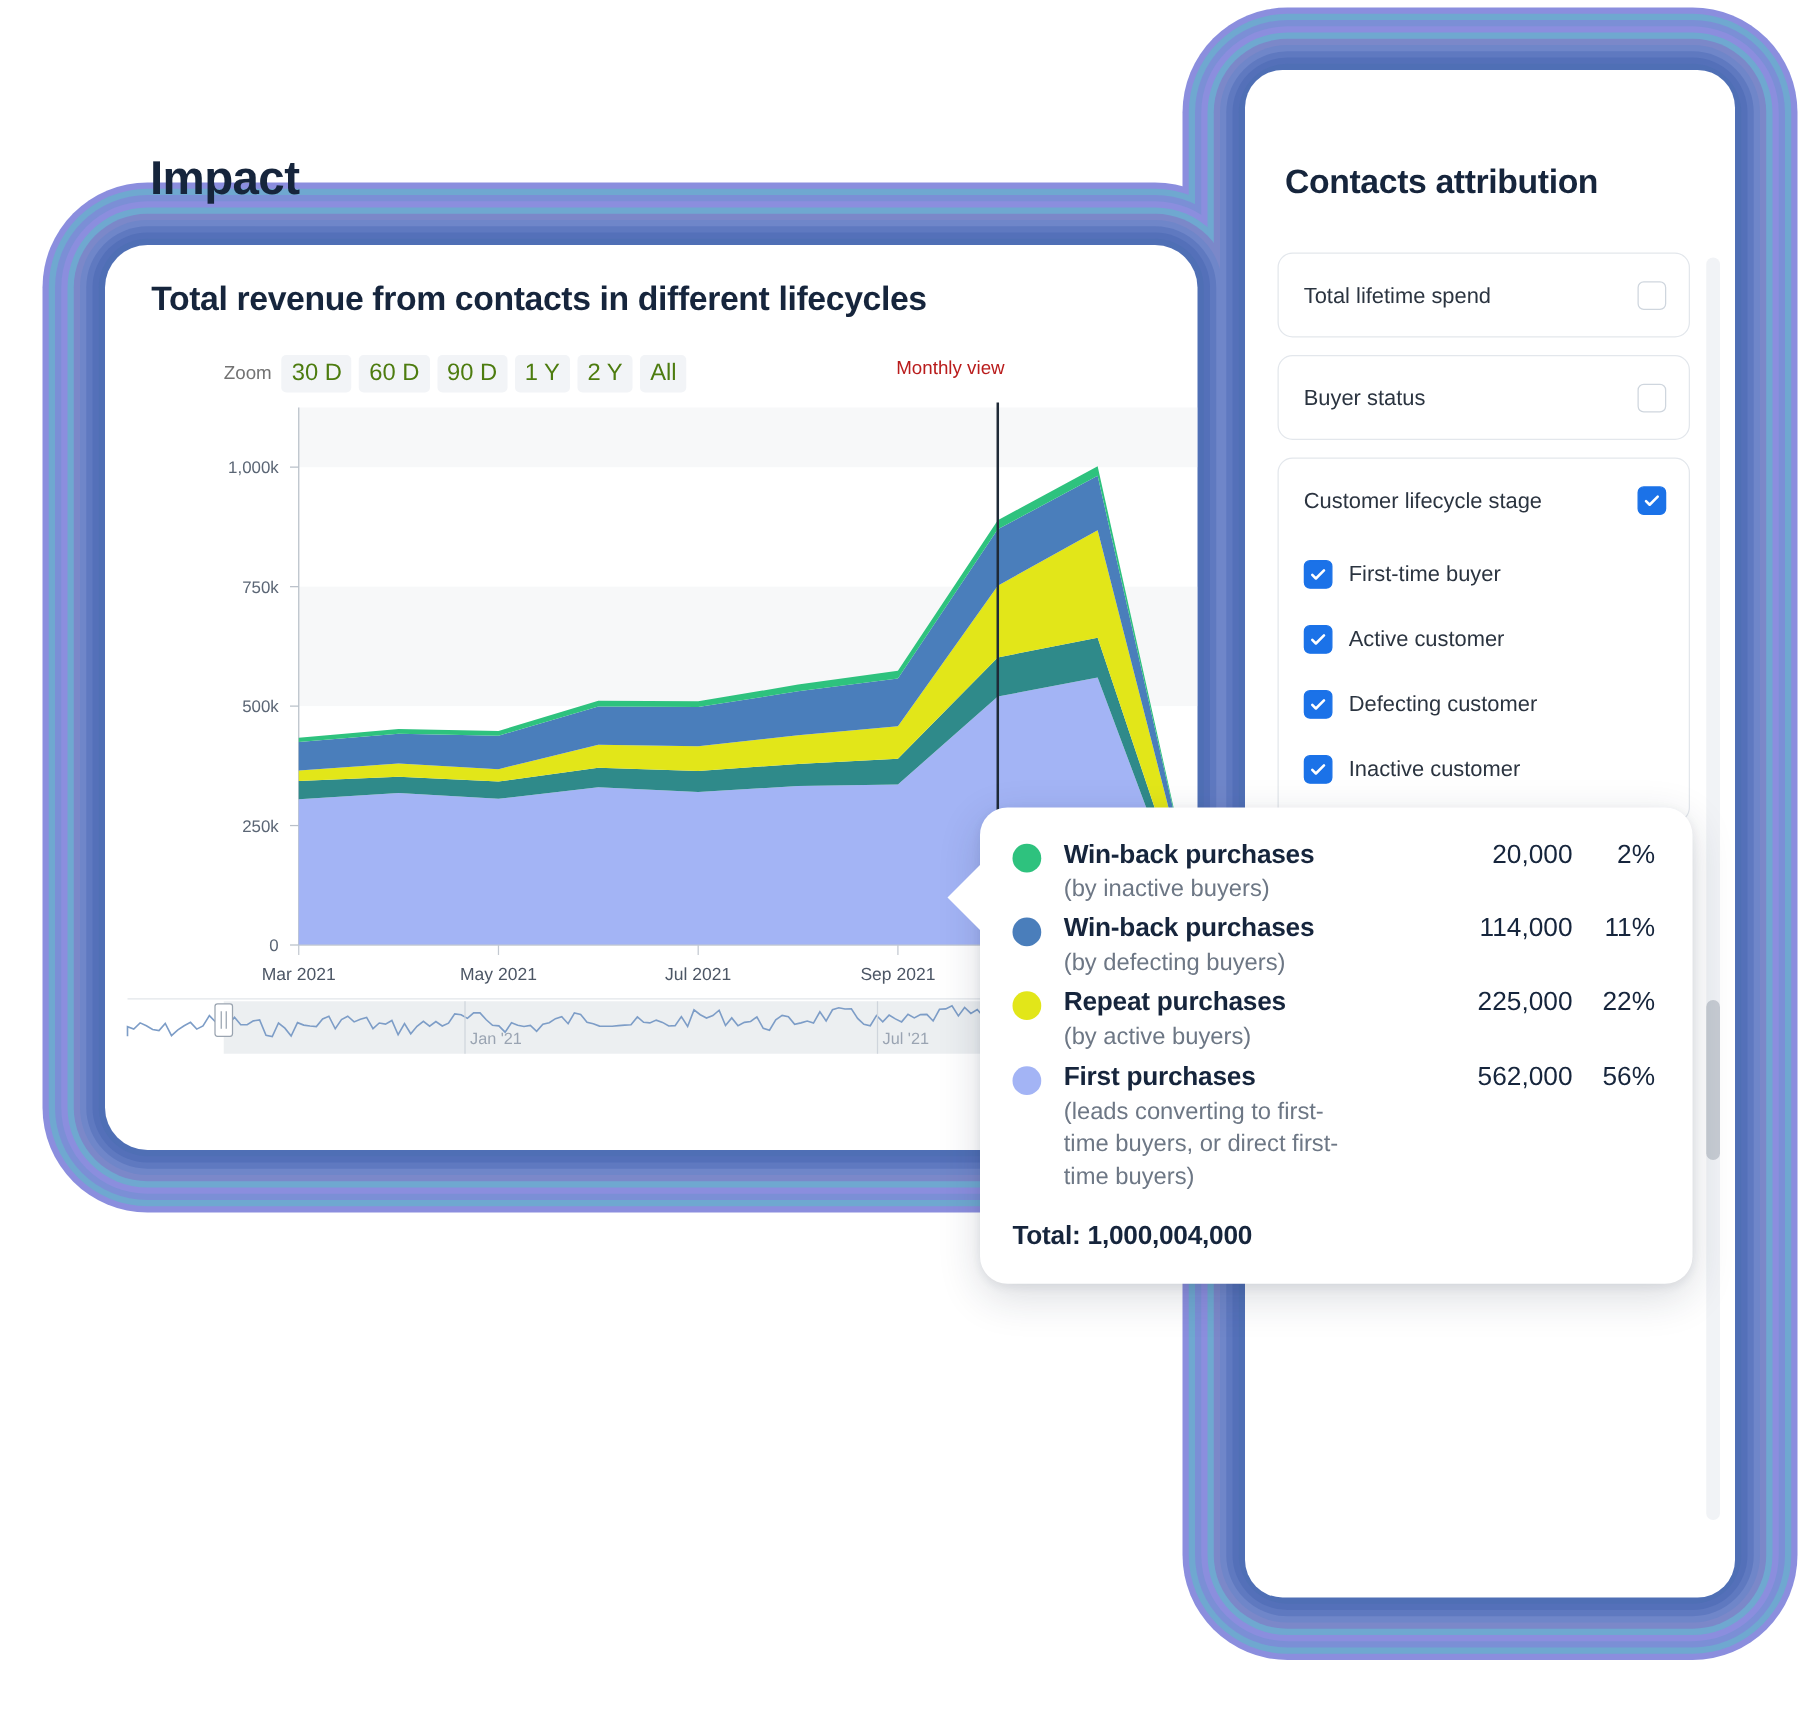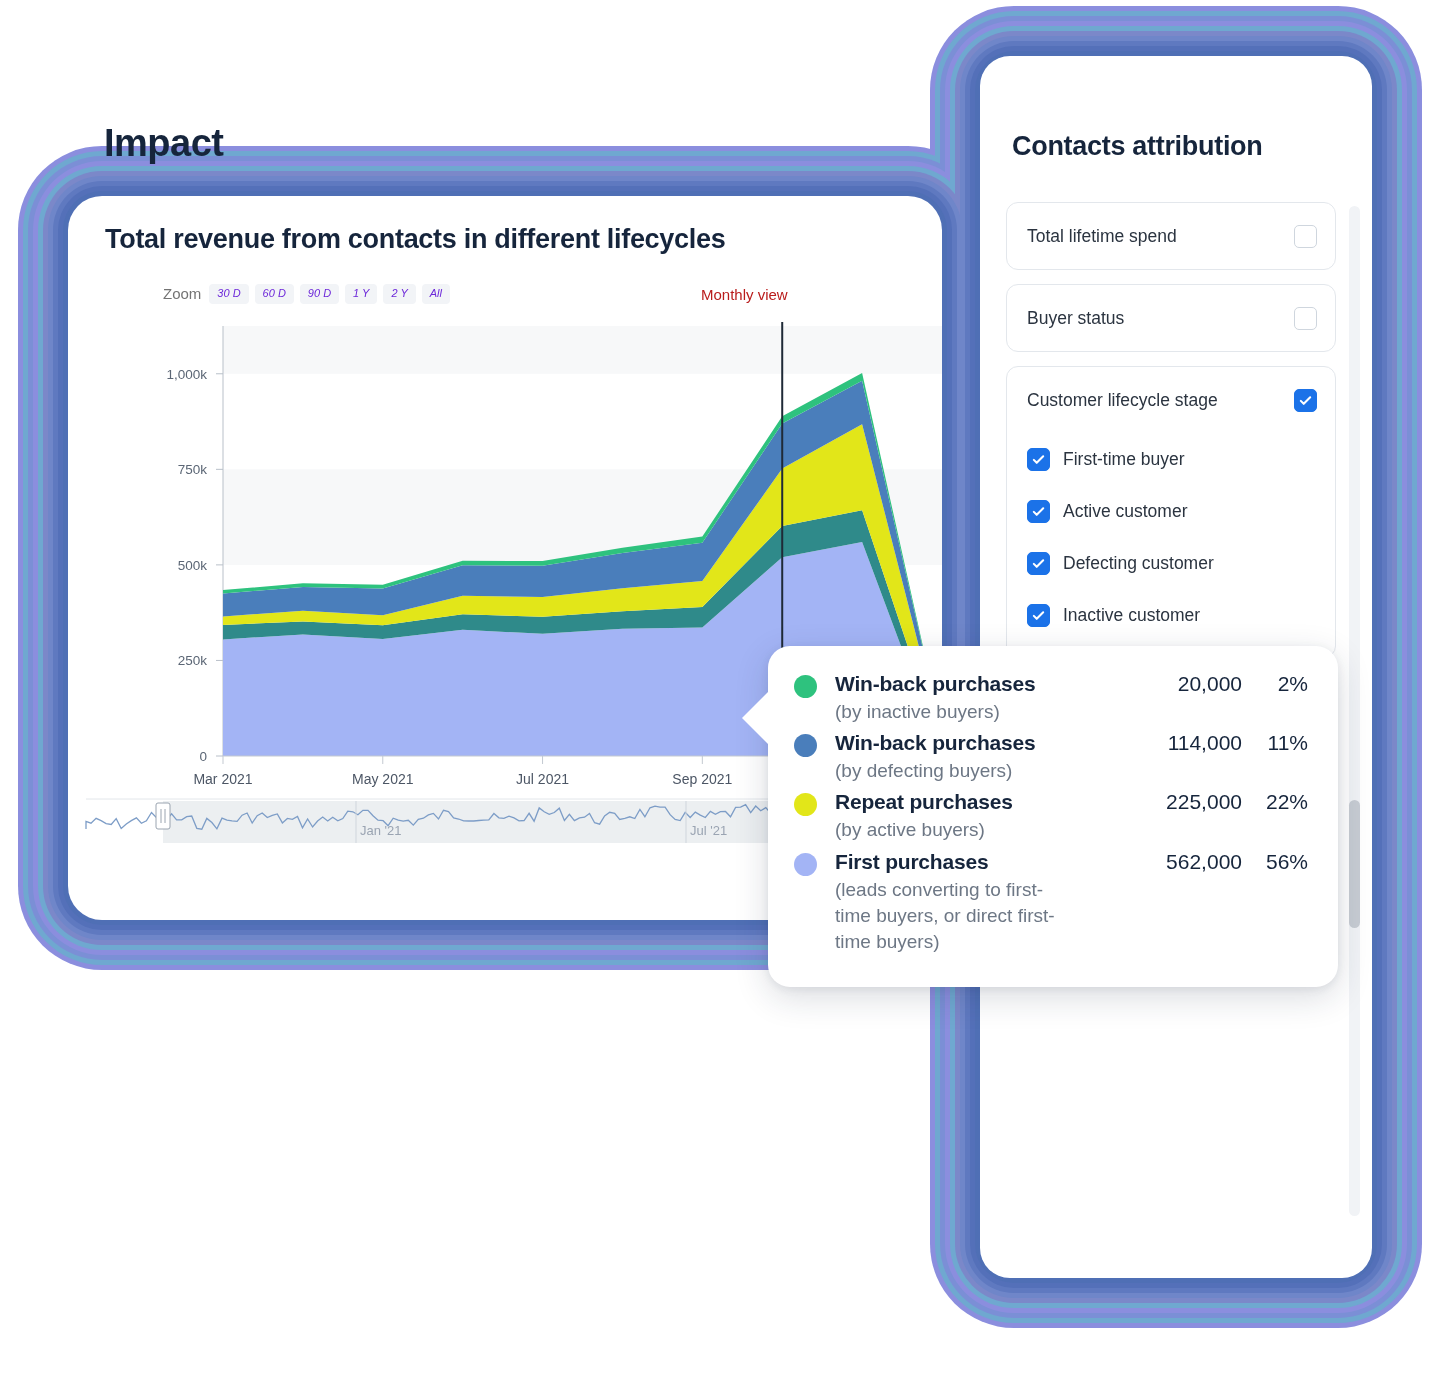--- a/index.html
+++ b/index.html
@@ -3,21 +3,21 @@
 <meta charset="utf-8">
 <style>
   html,body{margin:0;padding:0;}
   body{
     width:1440px;height:1380px;
     background:#ffffff;
     font-family:"Liberation Sans","DejaVu Sans",sans-serif;
     position:relative;overflow:hidden;
     -webkit-font-smoothing:antialiased;
   }
-  .stage{position:absolute;inset:0;}
+  .stage{position:absolute;inset:0;margin-left:16px;}
 
   
   .echo{position:absolute;border-radius:56px;box-sizing:border-box;}
 
   
   #impact-title{
     position:absolute;left:104px;top:122px;
     font-size:38px;font-weight:700;letter-spacing:-0.5px;
     color:#16253c;z-index:40;
   }
@@ -28,22 +28,22 @@
   #left-card .card-title{
     position:absolute;left:37px;top:28px;
     font-size:27px;font-weight:700;color:#16253c;letter-spacing:-0.3px;
     white-space:nowrap;
   }
 
   
   .zoomrow{position:absolute;left:95px;top:88px;display:flex;align-items:center;gap:6px;}
   .zoomlabel{font-size:15px;color:#737373;margin-right:2px;}
   .zoombtn{
-    font-size:11px;color:#6d28d9;background:#f2f4f7;
-    border-radius:4px;padding:3px 8px;line-height:1.25;white-space:nowrap;font-style:italic;
+    font-size:19px;color:#4d7c0f;background:#f2f4f7;
+    border-radius:4px;padding:3px 8px;line-height:1.25;white-space:nowrap;
   }
   .monthly{
     position:absolute;left:633px;top:90px;
     font-size:15px;color:#b91c1c;white-space:nowrap;
   }
 
   
   .chartwrap{position:absolute;left:0;top:120px;width:874px;height:600px;}
   svg.chart{display:block;}
   .ylab{font-size:13.5px;fill:#5b6675;text-anchor:end;font-family:"Liberation Sans",sans-serif;}
@@ -337,15 +337,16 @@
           <div class="tbody">
             <div class="tline">
               <span class="tname">First purchases</span>
               <span class="tval">562,000</span>
               <span class="tpct">56%</span>
             </div>
             <div class="tdesc">(leads converting to first-time buyers, or direct first-time buyers)</div>
           </div>
         </div>
       </div>
+    <div class="ttotal">Total: 1,000,004,000</div>
   </div>
 
 </div>
 
 </body></html>

